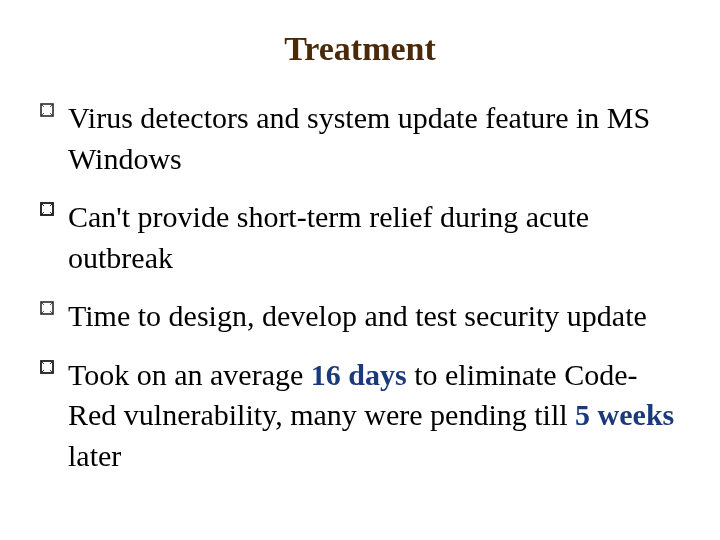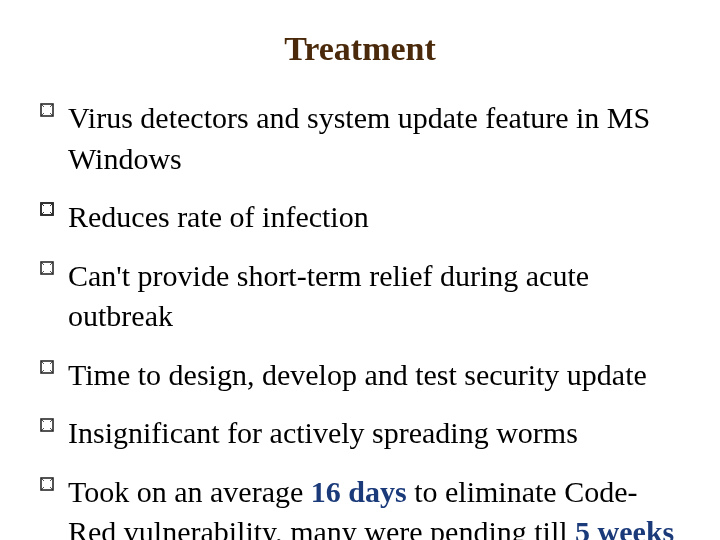--- a/index.html
+++ b/index.html
@@ -77,21 +77,20 @@
       </span>
     </div>
 
     <div class="item">
       <span class="square-icon">
         <svg viewBox="0 0 14 14">
             <rect x="1" y="1" width="12" height="12" fill="none" stroke="#2a2a2a" stroke-width="1.6"></rect>
             <path d="M1 1 L4 4 M13 1 L10 4 M1 13 L4 10 M13 13 L10 10" stroke="#2a2a2a" stroke-width="0.8"></path>
           </svg>
       </span>
-      <span>Reduces rate of infection</span>
     </div>
 
     <div class="item">
       <span class="square-icon">
         <svg viewBox="0 0 14 14">
             <rect x="1" y="1" width="12" height="12" fill="none" stroke="#2a2a2a" stroke-width="1.6"></rect>
             <path d="M1 1 L4 4 M13 1 L10 4 M1 13 L4 10 M13 13 L10 10" stroke="#2a2a2a" stroke-width="0.8"></path>
           </svg>
       </span>
       <span>Can't provide short-term relief during acute outbreak</span>
@@ -107,21 +106,20 @@
       <span>Time to design, develop and test security update</span>
     </div>
 
     <div class="item">
       <span class="square-icon">
         <svg viewBox="0 0 14 14">
             <rect x="1" y="1" width="12" height="12" fill="none" stroke="#2a2a2a" stroke-width="1.6"></rect>
             <path d="M1 1 L4 4 M13 1 L10 4 M1 13 L4 10 M13 13 L10 10" stroke="#2a2a2a" stroke-width="0.8"></path>
           </svg>
       </span>
-      <span>Insignificant for actively spreading worms</span>
     </div>
 
     <div class="item">
       <span class="square-icon">
         <svg viewBox="0 0 14 14">
             <rect x="1" y="1" width="12" height="12" fill="none" stroke="#2a2a2a" stroke-width="1.6"></rect>
             <path d="M1 1 L4 4 M13 1 L10 4 M1 13 L4 10 M13 13 L10 10" stroke="#2a2a2a" stroke-width="0.8"></path>
           </svg>
       </span>
       <span>Took on an average </span><span class="hl">16 days</span><span> to eliminate Code-Red vulnerability, many were pending till </span><span class="hl">5 weeks</span><span> later</span>

